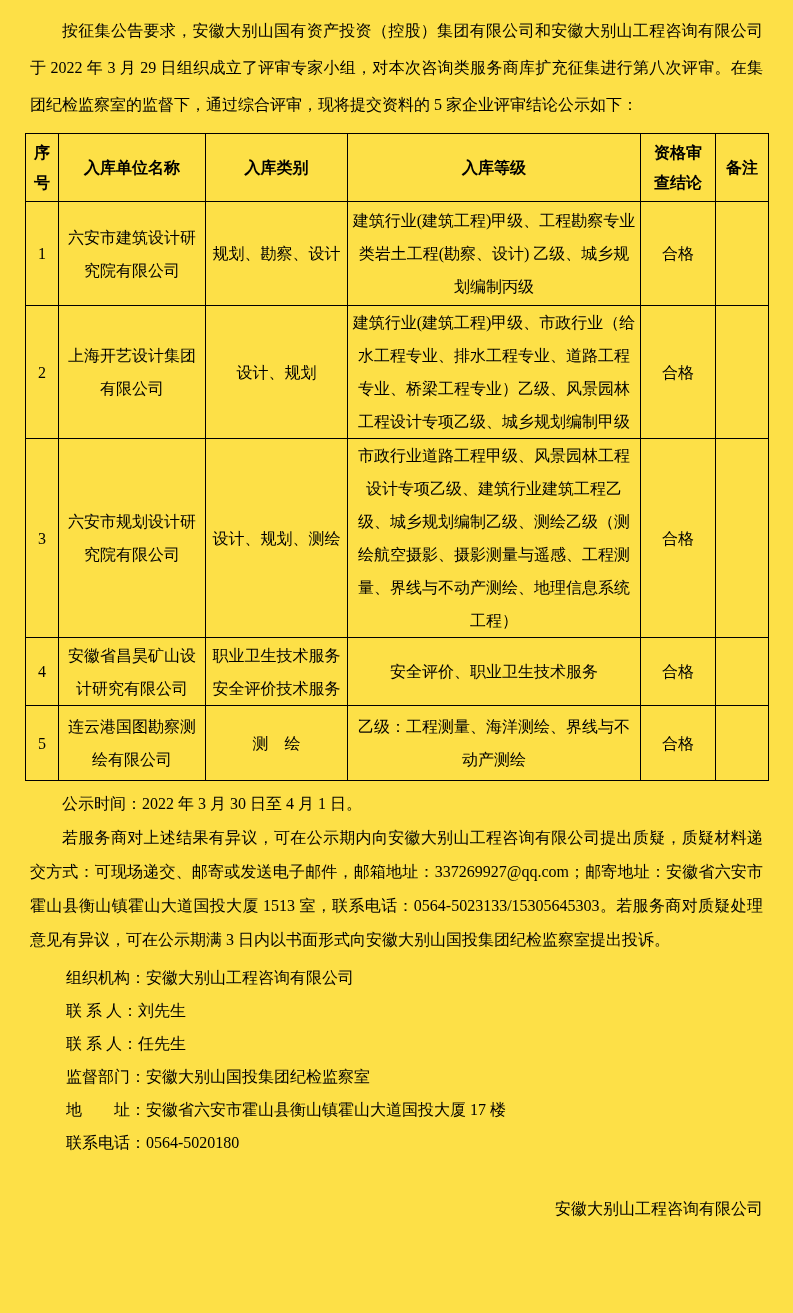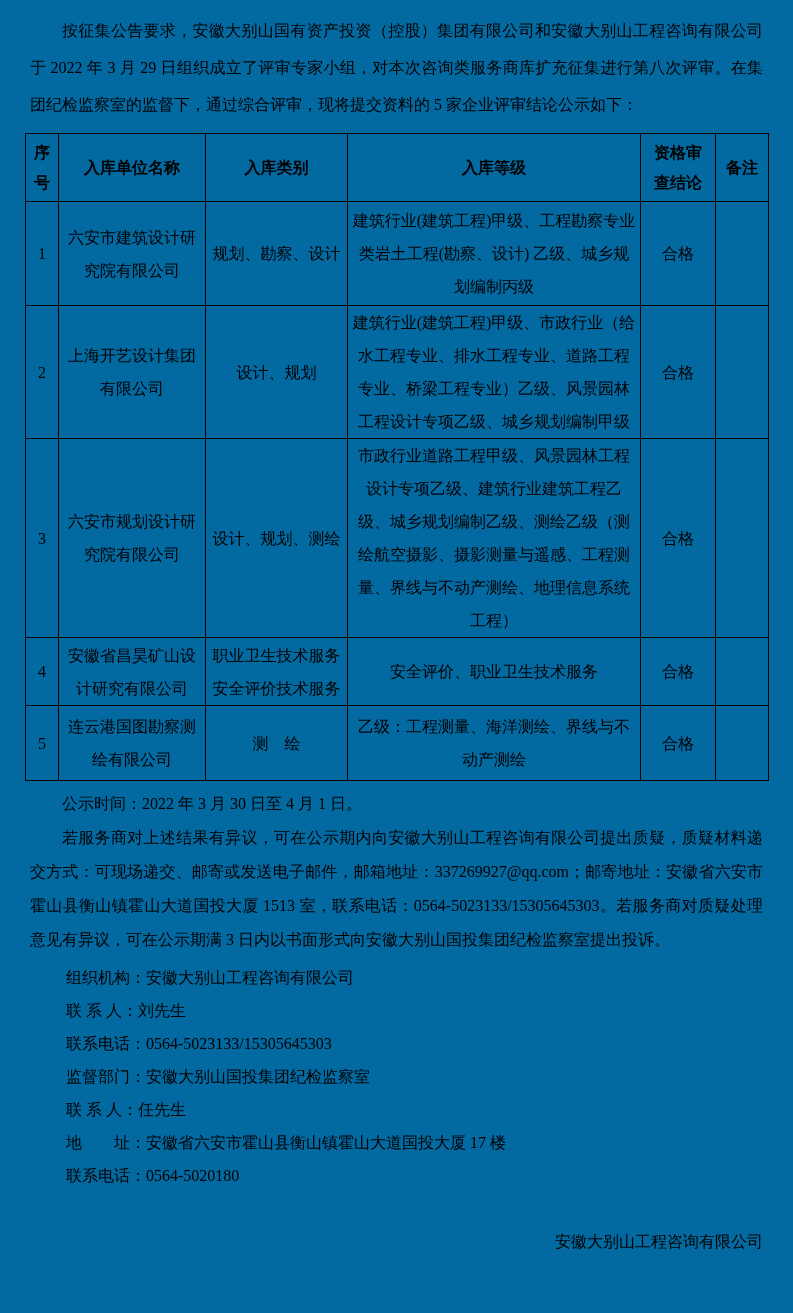--- a/index.html
+++ b/index.html
@@ -10,21 +10,21 @@
     font-family: "Liberation Serif", "DejaVu Serif", serif;
     font-size: 16px;
   }
   .doc {
     position: relative;
     width: 793px;
     height: 1313px;
     box-sizing: border-box;
     padding: 12px 25px 0 25px;
     overflow: hidden;
-    background: #0369a1;
+    background: #fde047;
   }
   .intro {
     margin: 0 5px 10px 5px;
     line-height: 37px;
     text-indent: 2em;
     text-align: justify;
   }
   table.review {
     border-collapse: collapse;
     table-layout: fixed;
@@ -145,23 +145,22 @@
   </table>
 
   <div class="paragraphs">
       <p>公示时间：2022 年 3 月 30 日至 4 月 1 日。</p>
       <p>若服务商对上述结果有异议，可在公示期内向安徽大别山工程咨询有限公司提出质疑，质疑材料递交方式：可现场递交、邮寄或发送电子邮件，邮箱地址：337269927@qq.com；邮寄地址：安徽省六安市霍山县衡山镇霍山大道国投大厦 1513 室，联系电话：0564-5023133/15305645303。若服务商对质疑处理意见有异议，可在公示期满 3 日内以书面形式向安徽大别山国投集团纪检监察室提出投诉。</p>
     </div>
 
   <div class="contact">
       <div>组织机构：安徽大别山工程咨询有限公司</div>
       <div>联 系 人：刘先生</div>
-      <div>联系电话：0564-5023133/15305645303</div>
+      <div>联 系 人：任先生</div>
       <div>监督部门：安徽大别山国投集团纪检监察室</div>
-      <div>联 系 人：任先生</div>
       <div>地　　址：安徽省六安市霍山县衡山镇霍山大道国投大厦 17 楼</div>
       <div>联系电话：0564-5020180</div>
     </div>
 
   <div class="signature">
       <div>安徽大别山工程咨询有限公司</div>
     </div>
 
 </div>
 

